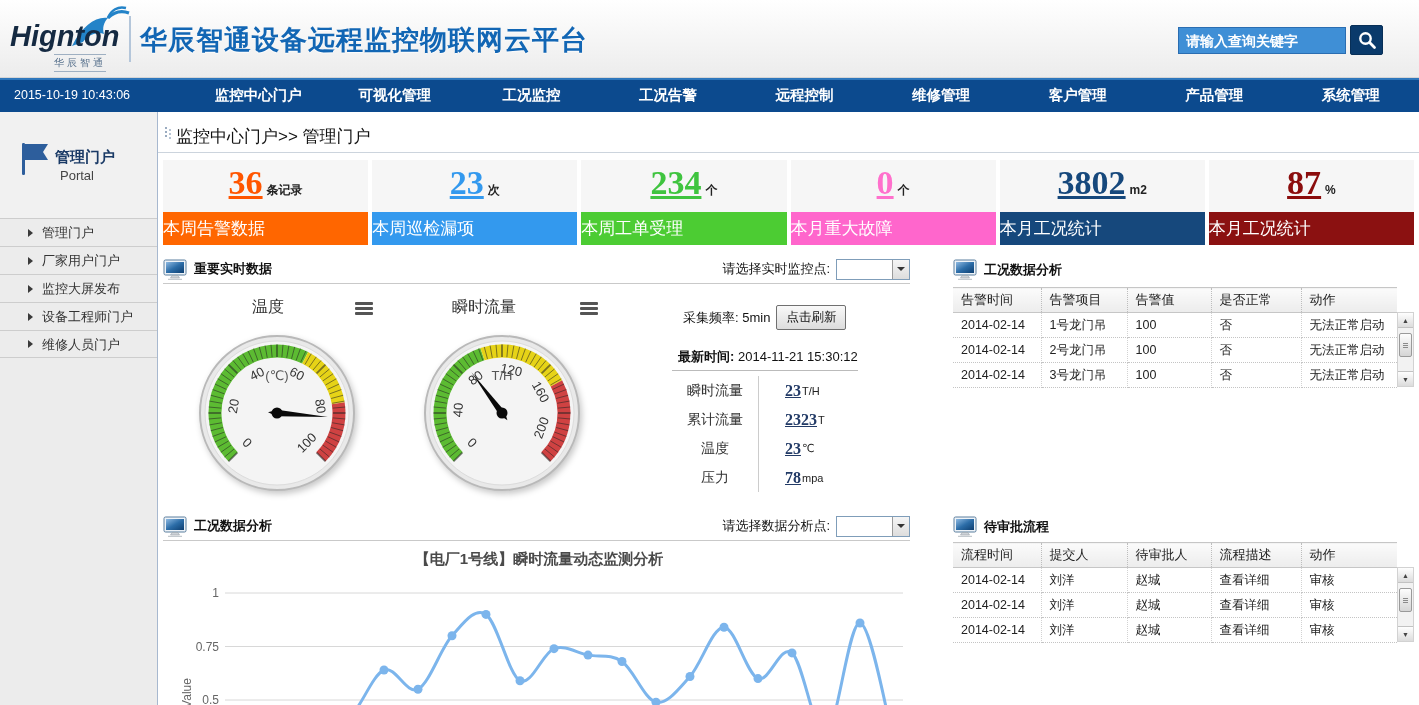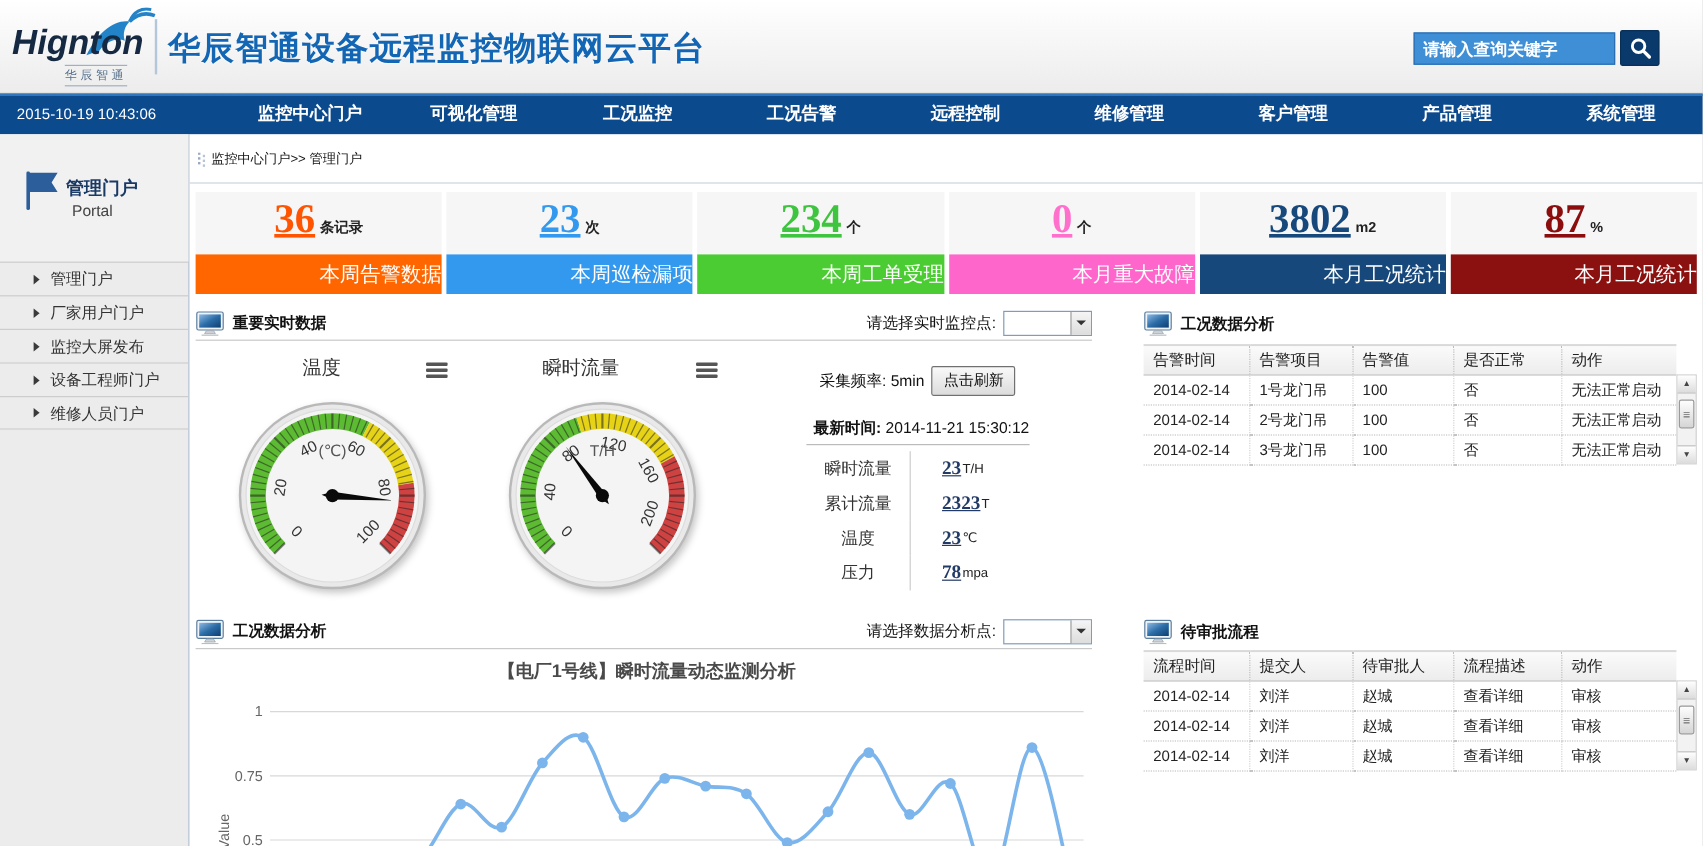--- a/index.html
+++ b/index.html
@@ -45,31 +45,31 @@
   .side-item { height:28px; line-height:27px; border-top:1px solid #cdcdcd; font-size:13px; color:#333;
                padding-left:42px; position:relative; cursor:pointer; }
   .side-item:last-child { border-bottom:1px solid #cdcdcd; }
   .side-arrow { position:absolute; left:28px; top:50%; margin-top:-4px; width:0; height:0;
                 border-left:5px solid #3a3a3a; border-top:4px solid transparent; border-bottom:4px solid transparent; }
 
   
   .main { position:absolute; left:158px; top:112px; width:1261px; height:593px; background:#fff; }
   .crumb-bar { position:absolute; left:0; top:0; width:1261px; height:41px; border-bottom:1px solid #ccd4dd; }
   .crumb-icon { position:absolute; left:7px; top:15px; }
-  .crumb-text { position:absolute; left:18px; top:13px; font-size:11px; color:#111; cursor:pointer; }
+  .crumb-text { position:absolute; left:18px; top:13px; font-size:17px; color:#111; cursor:pointer; }
 
   
   .stats-row { position:absolute; left:5px; top:48px; width:1251px; height:85px; display:flex; gap:4px; }
   .stat-card { flex:1; cursor:pointer; }
   .stat-top { height:52px; background:#f6f6f6; display:flex; align-items:baseline; justify-content:center;
               padding-top:6px; }
   .stat-value { font-family:"Liberation Serif","DejaVu Serif",serif; font-size:34px; font-weight:bold;
                 text-decoration:underline; line-height:1; }
   .stat-unit { font-size:12px; font-weight:bold; color:#222; margin-left:4px; }
-  .stat-label { height:33px; line-height:33px; text-align:right; color:#fff; font-size:17px; }
+  .stat-label { height:33px; line-height:33px; text-align:left; color:#fff; font-size:17px; }
 
   
   .sec-head { position:absolute; height:29px; display:flex; align-items:center; gap:7px; }
   .sec-head.underlined { border-bottom:1px solid #c9c9c9; }
   .sec-title { font-size:13px; font-weight:bold; color:#111; }
   .sel-group { margin-left:auto; display:flex; align-items:center; gap:6px; }
   .sel-label { font-size:13px; color:#111; }
   .sel-box { width:74px; height:21px; background:#fff; border:1px solid #7f9db9; position:relative; cursor:pointer; }
   .sel-btn { position:absolute; right:0; top:0; width:17px; height:19px; background:linear-gradient(#f5f5f5,#ddd);
              border-left:1px solid #9a9a9a; display:flex; align-items:center; justify-content:center; }

